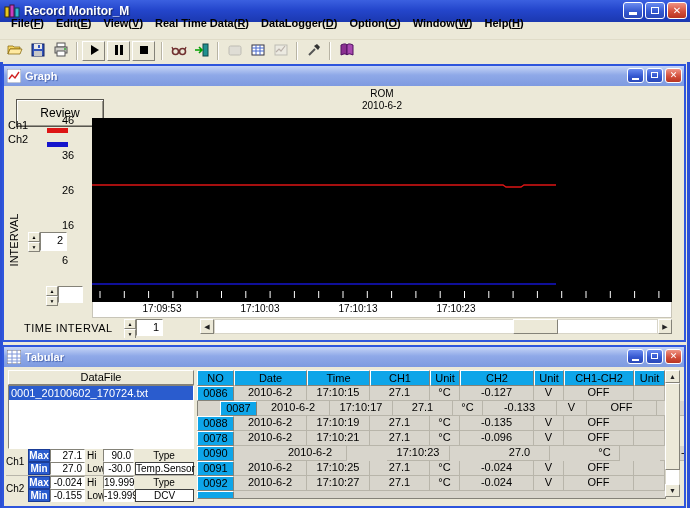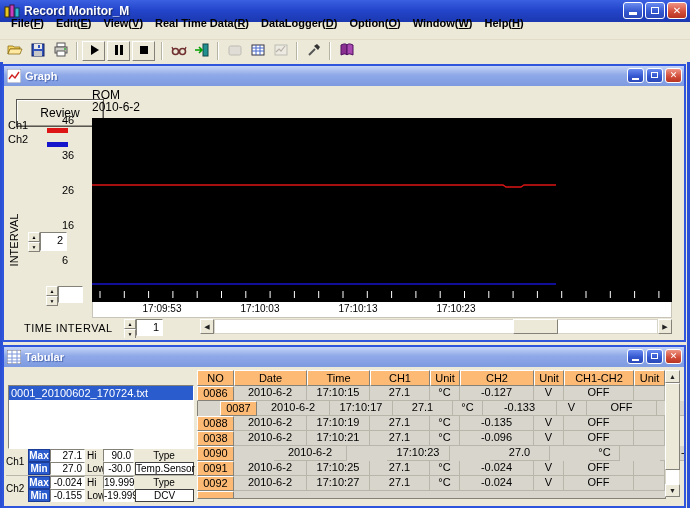--- a/index.html
+++ b/index.html
@@ -48,21 +48,21 @@
   .child-titlebar .xpbtn .minbar{width:7px;height:2px;margin-top:9px;}
   .child-body{position:relative;background:#ECE9D8;overflow:hidden;}
 
   .raised{border:1px solid;border-color:#fff #848278 #848278 #fff;background:#ECE9D8;}
   .sunken{border:1px solid;border-color:#848278 #fff #fff #848278;background:#fff;}
 
   
   #review-btn{position:absolute;left:12px;top:13px;width:88px;height:28px;
     border:1px solid #58564E;box-shadow:inset 1px 1px 0 #fff, inset -1px -1px 0 #9a978c;
     background:#ECE9D8;font-size:12px;font-family:"Liberation Sans",sans-serif;}
-  .chart-title{position:absolute;left:88px;width:580px;text-align:left;font-size:12px;}
+  .chart-title{position:absolute;left:88px;width:580px;text-align:center;font-size:10px;}
   .legend-label{position:absolute;left:4px;font-size:11px;}
   .legend-swatch{position:absolute;left:43px;width:21px;height:5px;}
   .ylabel{position:absolute;left:58px;width:30px;height:12px;line-height:12px;text-align:left;font-size:11px;}
   #plot{position:absolute;left:88px;top:32px;width:580px;height:184px;background:#000;}
   #timestrip{position:absolute;left:88px;top:216px;width:580px;height:16px;background:#fff;
     border:1px solid #c8c5b8;border-top:none;}
   .tlabel{position:absolute;top:1px;width:64px;text-align:center;font-size:10px;}
   .vtext{position:absolute;left:-17px;top:148px;width:54px;height:12px;font-size:11px;
     text-align:center;transform:rotate(-90deg);}
   .spin{position:absolute;display:flex;}
@@ -84,21 +84,21 @@
   .df-item{height:14px;line-height:14px;padding-left:2px;font-size:11px;white-space:nowrap;overflow:hidden;}
   .df-item.sel{background:#2A5CCE;color:#fff;}
   .stat-group{position:absolute;left:2px;width:190px;height:26px;}
   .stat-cell{position:absolute;font-size:10px;line-height:11px;}
   .stat-blue{background:#2A5CCE;color:#fff;text-align:center;font-weight:bold;
     border:1px solid #1a3c96;}
   .stat-box{background:#fff;border:1px solid;border-color:#848278 #fff #fff #848278;text-align:right;padding-right:2px;}
   .stat-lbl{text-align:left;}
   .stat-type-box{background:#fff;border:1px solid #404040;text-align:center;}
   .trow{position:absolute;display:flex;}
-  .hcell,.no-cell{border:1px solid;border-color:#fff #848278 #848278 #fff;background:#fdba74;
+  .hcell,.no-cell{border:1px solid;border-color:#fff #848278 #848278 #fff;background:#0ea5e9;
     text-align:center;font-size:11px;line-height:13px;overflow:hidden;}
   .data-cell{border-right:1px solid #b8b5aa;border-bottom:1px solid #b8b5aa;background:#D8D5CC;
     text-align:center;font-size:11px;line-height:13px;overflow:hidden;}
   #table-bg{position:absolute;border:1px solid #848278;background:#D8D5CC;}
 </style>
 </head>
 <body>
 
 <div id="screen">
 
@@ -330,20 +330,21 @@
           </svg>
       </span>
       <span class="child-title">Tabular</span>
       <span class="winbtns">
         <span class="xpbtn"><span class="minbar"></span></span>
         <span class="xpbtn"><span class="maxsq"></span></span>
         <span class="xpbtn close"><span>✕</span></span>
       </span>
     </div>
     <div class="child-body" id="tab-body" style="height:139px;">
+      <div id="datafile-header" class="raised">DataFile</div>
       <div id="datafile-list" class="sunken">
           <div class="df-item sel">0001_20100602_170724.txt</div>
         </div>
       <div id="stats">
           <div class="stat-group" style="top: 82px;">
             <div class="stat-cell stat-lbl" style="left: 0px; top: 7px; width: 22px;">Ch1</div>
             <div class="stat-cell stat-blue" style="left: 22px; top: 0px; width: 22px; height: 13px;">Max</div>
             <div class="stat-cell stat-box" style="left: 44px; top: 0px; width: 35px; height: 13px;">27.1</div>
             <div class="stat-cell stat-lbl" style="left: 81px; top: 1px; width: 15px;">Hi</div>
             <div class="stat-cell stat-box" style="left: 97px; top: 0px; width: 31px; height: 13px;">90.0</div>
@@ -408,21 +409,21 @@
             <div class="data-cell" style="width: 73px; height: 15px;">2010-6-2</div>
             <div class="data-cell" style="width: 63px; height: 15px;">17:10:19</div>
             <div class="data-cell" style="width: 60px; height: 15px;">27.1</div>
             <div class="data-cell" style="width: 30px; height: 15px;">°C</div>
             <div class="data-cell" style="width: 74px; height: 15px;">-0.135</div>
             <div class="data-cell" style="width: 30px; height: 15px;">V</div>
             <div class="data-cell" style="width: 70px; height: 15px;">OFF</div>
             <div class="data-cell" style="width: 31px; height: 15px;"></div>
           </div>
           <div class="trow" style="left: 193px; top: 64px; height: 15px;">
-            <div class="no-cell" style="width: 37px; height: 15px;">0038</div>
+            <div class="no-cell" style="width: 37px; height: 15px;">0078</div>
             <div class="data-cell" style="width: 73px; height: 15px;">2010-6-2</div>
             <div class="data-cell" style="width: 63px; height: 15px;">17:10:21</div>
             <div class="data-cell" style="width: 60px; height: 15px;">27.1</div>
             <div class="data-cell" style="width: 30px; height: 15px;">°C</div>
             <div class="data-cell" style="width: 74px; height: 15px;">-0.096</div>
             <div class="data-cell" style="width: 30px; height: 15px;">V</div>
             <div class="data-cell" style="width: 70px; height: 15px;">OFF</div>
             <div class="data-cell" style="width: 31px; height: 15px;"></div>
           </div>
           <div class="trow" style="left: 193px; top: 79px; height: 15px; gap: 40px;">

